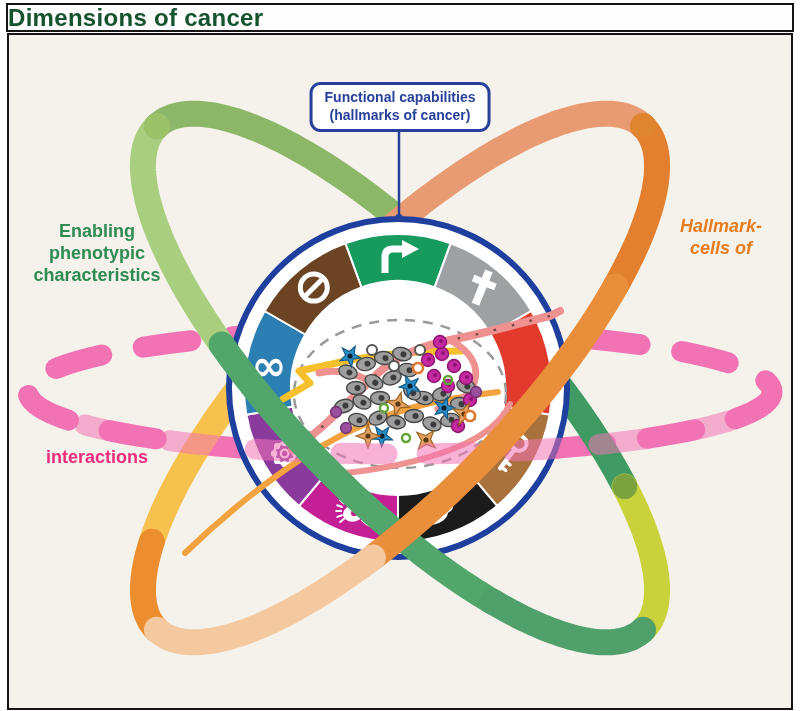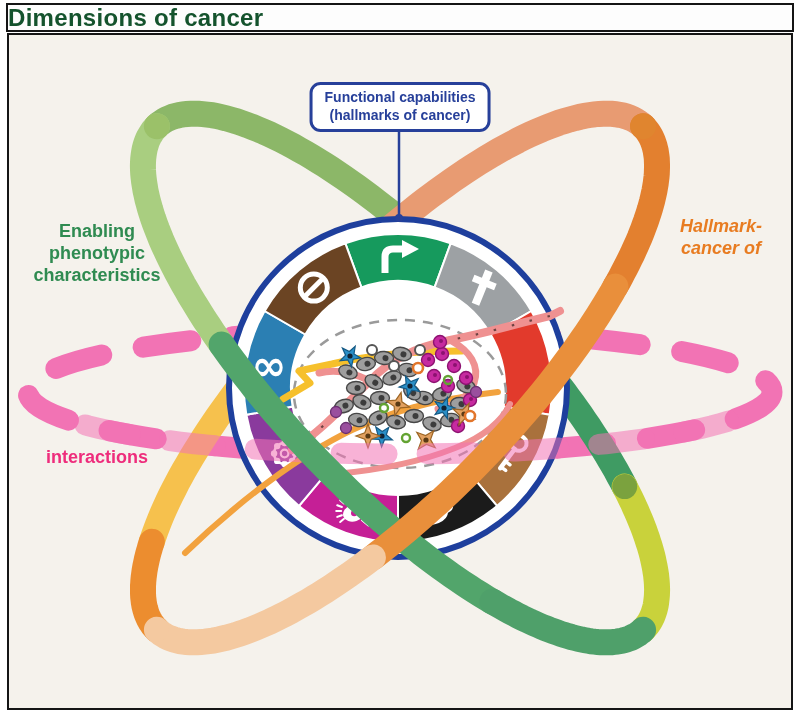--- a/index.html
+++ b/index.html
@@ -292,18 +292,18 @@
 </div>
 
 <div class="lbl lbl-enabling" style="color: rgb(47, 139, 81); margin-top: 18px;">
   <span>Enabling</span>
   <span>phenotypic</span>
   <span>characteristics</span>
 </div>
 
 <div class="lbl lbl-tme" style="color: rgb(232, 124, 33); font-style: italic;">
   <span>Hallmark-</span>
-  <span>cancer of</span>
+  <span>cells of</span>
 </div>
 
 <div class="lbl lbl-systemic" style="color: rgb(238, 45, 124);">
   <span>interactions</span>
 </div>
 
 </body></html>

